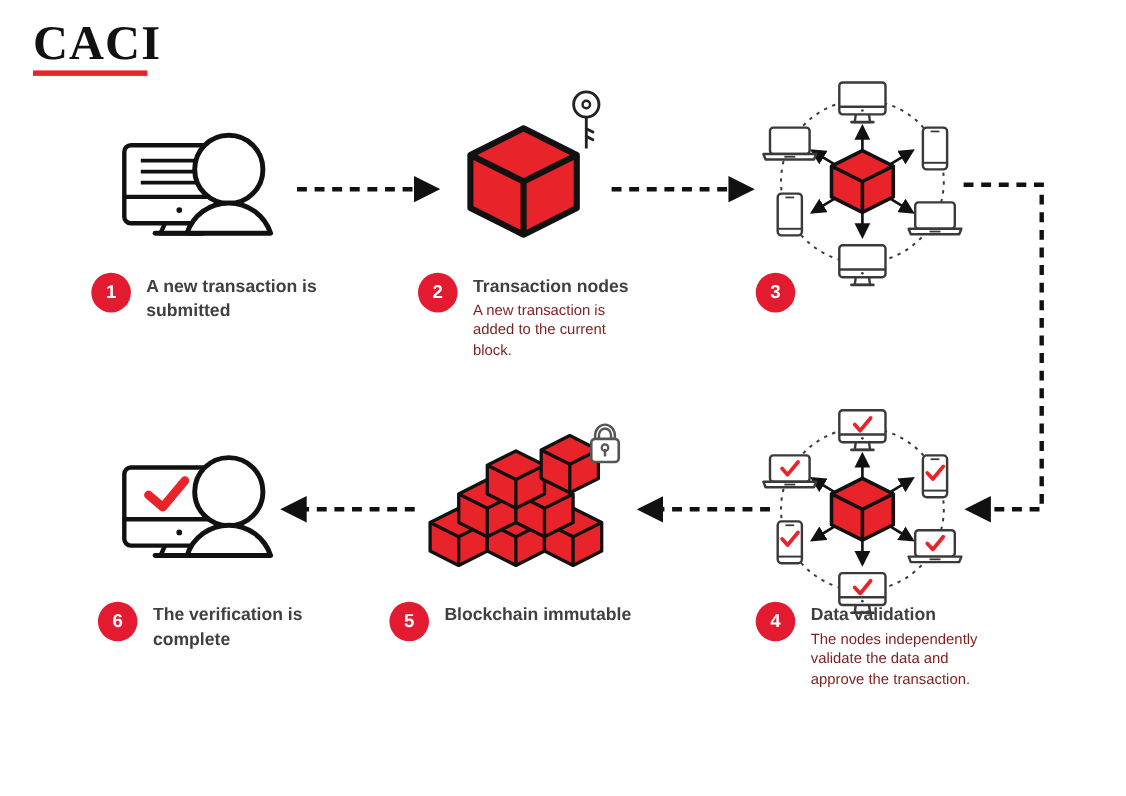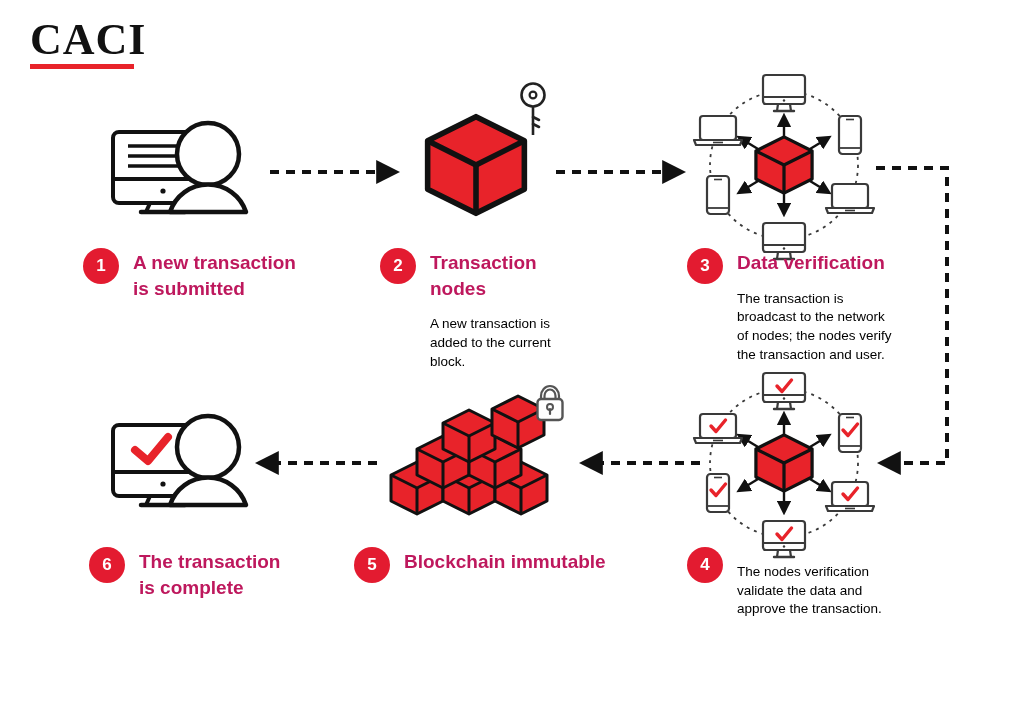--- a/index.html
+++ b/index.html
@@ -21,22 +21,22 @@
   .art{position:absolute;}
   .caption{position:absolute;display:flex;align-items:flex-start;}
   .badge{
     width:36px;height:36px;border-radius:50%;
     background:#E31B30;color:#fff;
     display:flex;align-items:center;justify-content:center;
     font-size:17px;font-weight:700;flex:0 0 auto;
     margin-right:14px;
   }
   .cap-text{padding-top:2px;}
-  .cap-title{font-size:19px;font-weight:700;color:#be185d;line-height:1.35;}
-  .cap-body{font-size:13.5px;font-weight:400;color:#000000;line-height:1.38;margin-top:14px;}
+  .cap-title{font-size:16px;font-weight:700;color:#404040;line-height:1.35;}
+  .cap-body{font-size:13.5px;font-weight:400;color:#7f1d1d;line-height:1.38;margin-top:1px;}
 
   svg{display:block;overflow:visible;}
 </style>
 </head>
 <body>
 
 <div class="canvas">
 
   <div class="logo">
     <div class="logo-text">CACI</div>
@@ -267,41 +267,38 @@
   <div class="caption" style="left:380px;top:248px;width:200px;">
     <div class="badge">2</div>
     <div class="cap-text">
       <div class="cap-title">Transaction nodes</div>
       <div class="cap-body">A new transaction is added to the current block.</div>
     </div>
   </div>
 
   <div class="caption" style="left:687px;top:248px;width:210px;">
     <div class="badge">3</div>
-    <div class="cap-text">
-      <div class="cap-title">Data verification</div>
-      <div class="cap-body">The transaction is broadcast to the network of nodes; the nodes verify the transaction and user.</div>
-    </div>
   </div>
 
   <div class="caption" style="left:687px;top:547px;width:225px;">
     <div class="badge">4</div>
     <div class="cap-text">
-      <div class="cap-body">The nodes verification validate the data and approve the transaction.</div>
+      <div class="cap-title">Data validation</div>
+      <div class="cap-body">The nodes independently validate the data and approve the transaction.</div>
     </div>
   </div>
 
   <div class="caption" style="left:354px;top:547px;width:265px;">
     <div class="badge">5</div>
     <div class="cap-text">
       <div class="cap-title">Blockchain immutable</div>
     </div>
   </div>
 
   <div class="caption" style="left:89px;top:547px;width:200px;">
     <div class="badge">6</div>
     <div class="cap-text">
-      <div class="cap-title">The transaction is complete</div>
+      <div class="cap-title">The verification is complete</div>
       <div class="cap-body"></div>
     </div>
   </div>
 
 </div>
 
 </body></html>

